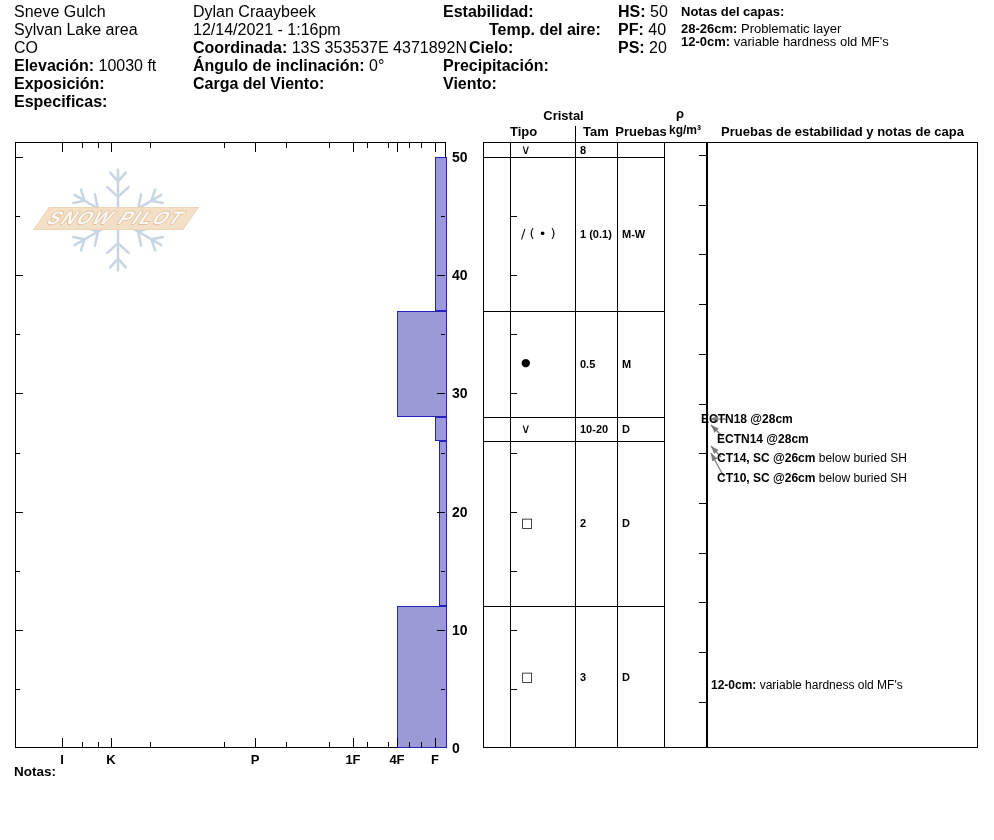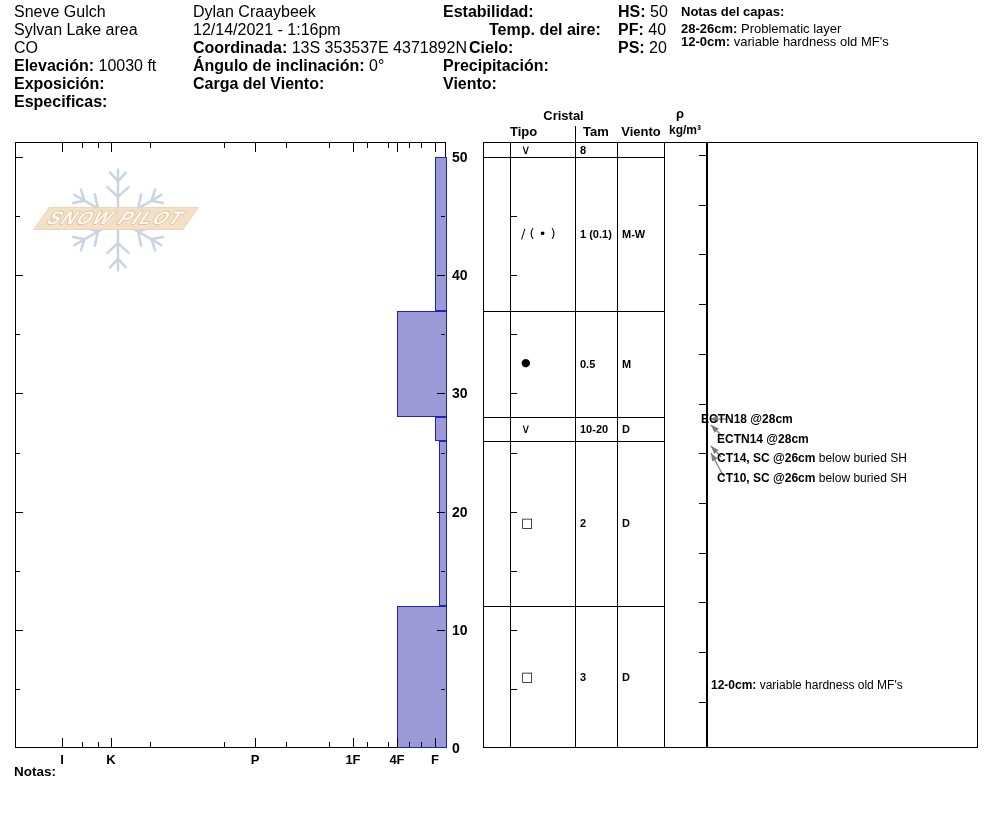--- a/index.html
+++ b/index.html
@@ -67,23 +67,24 @@
     <span>SNOW PILOT</span>
   </div>
 
   <div class="plot-border"></div>
   <div class="tbl-border"></div>
   <div class="prb-border"></div>
 
   <div class="th th-cristal">Cristal</div>
   <div class="th th-tipo">Tipo</div>
   <div class="th th-tam">Tam</div>
-  <div class="th th-hum">Viento</div>
+  <div class="th th-hum">Pruebas</div>
   <div class="th th-rho">ρ</div>
   <div class="th th-rhounit">kg/m³</div>
+  <div class="th th-pruebas">Pruebas de estabilidad y notas de capa</div>
 
   <div class="lnotes-title">Notas del capas:</div>
 
   <div class="notas">Notas:</div>
 
   <svg width="45" height="90" viewBox="697 400 45 90" style="left:697px;top:400px">
     <defs>
       <marker id="ah" markerWidth="9" markerHeight="8" refX="8" refY="3" orient="auto" markerUnits="userSpaceOnUse">
         <path d="M0,0 L8,3 L0,6 Z" fill="#7a7a7a"></path>
       </marker>

